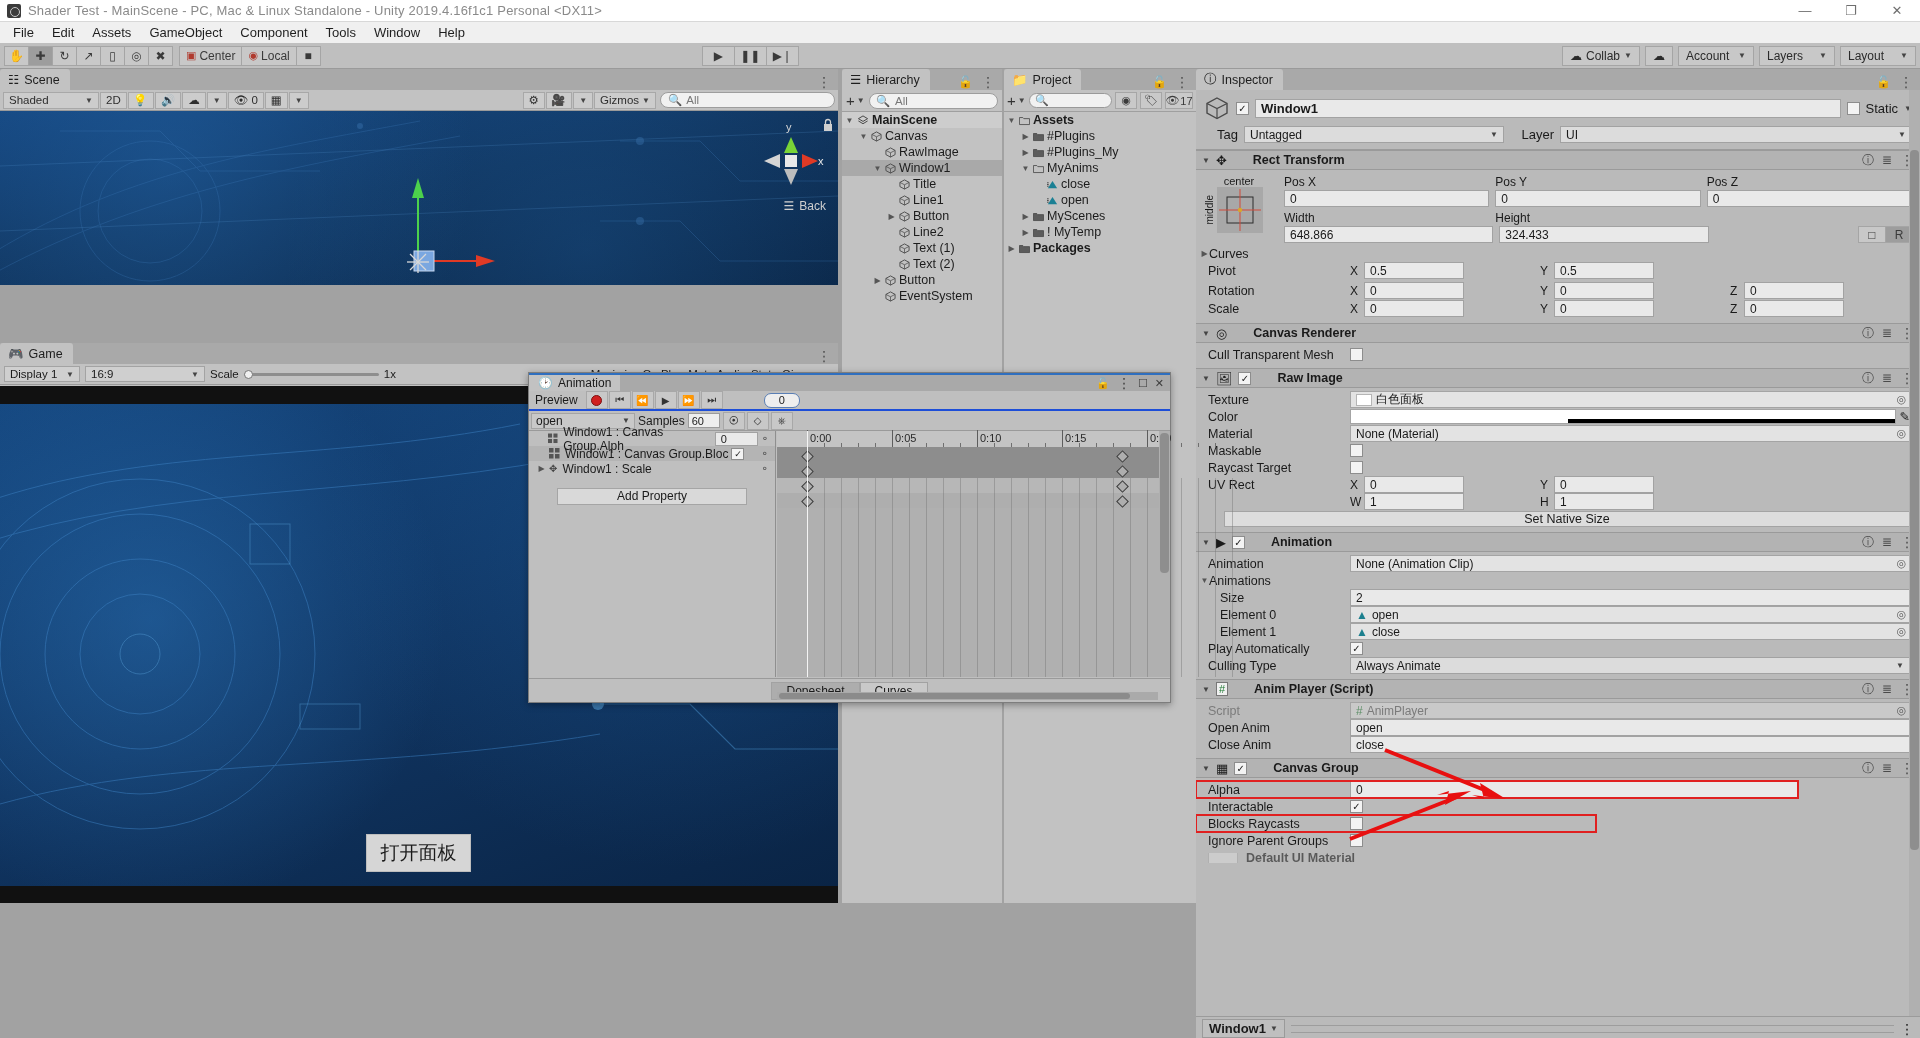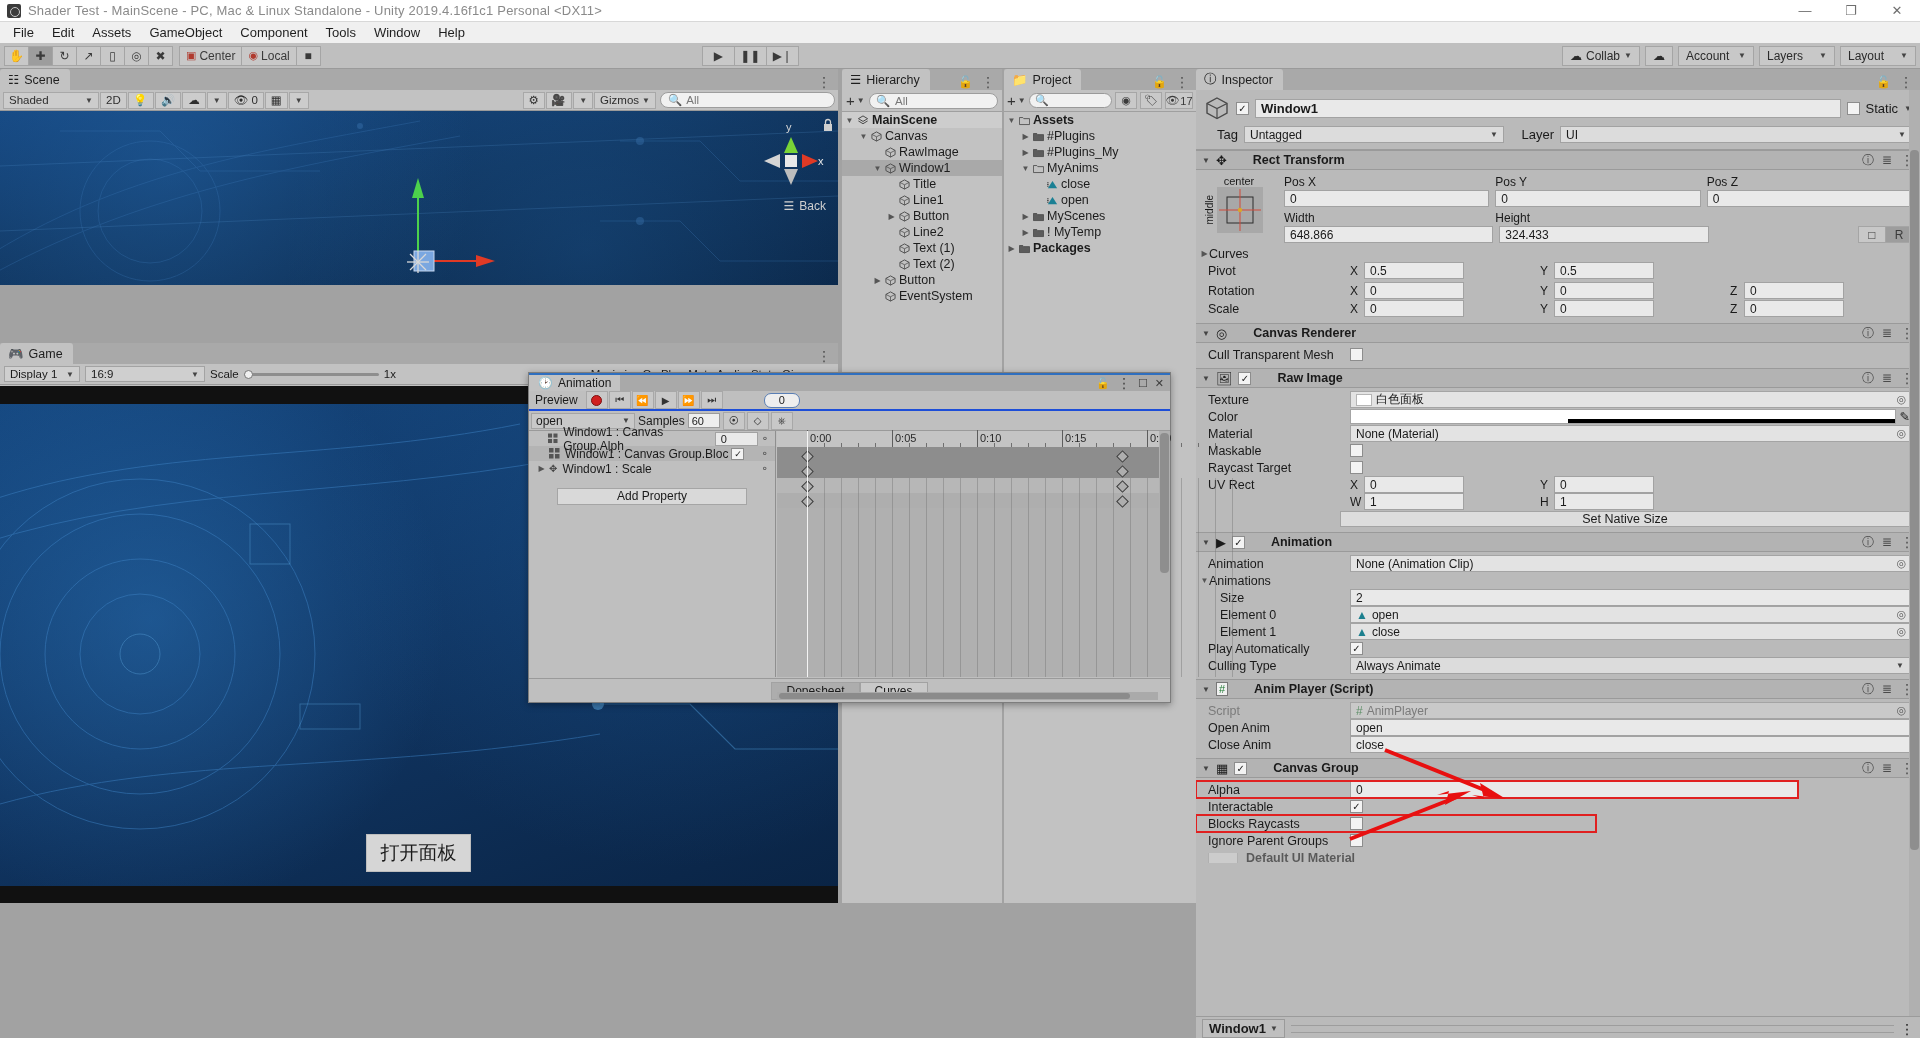--- a/index.html
+++ b/index.html
@@ -961,21 +961,21 @@
         <span class="axis" style="flex:1">
             <span class="lab">H</span>
             <span class="tf" style="width:100px">
               <span>1</span>
             </span>
           </span>
         <span style="flex:1"></span>
       </div>
       <div class="prop-row" style="justify-content:flex-end;padding-right:10px">
         <span style="flex:1"></span>
-        <span style="width:570px;height:16px;background:#ddd;border:1px solid #a4a4a4;display:flex;align-items:center;justify-content:center">
+        <span style="width:686px;height:16px;background:#ddd;border:1px solid #a4a4a4;display:flex;align-items:center;justify-content:center">
           <span>Set Native Size</span>
         </span>
       </div>
 
       <div class="comp-header" style="margin-top:5px">
         <span class="caret">▼</span>
         <span>▶</span>
         <span class="chk">✓</span>
         <span class="ctitle">Animation</span>
         <span class="hicons">

